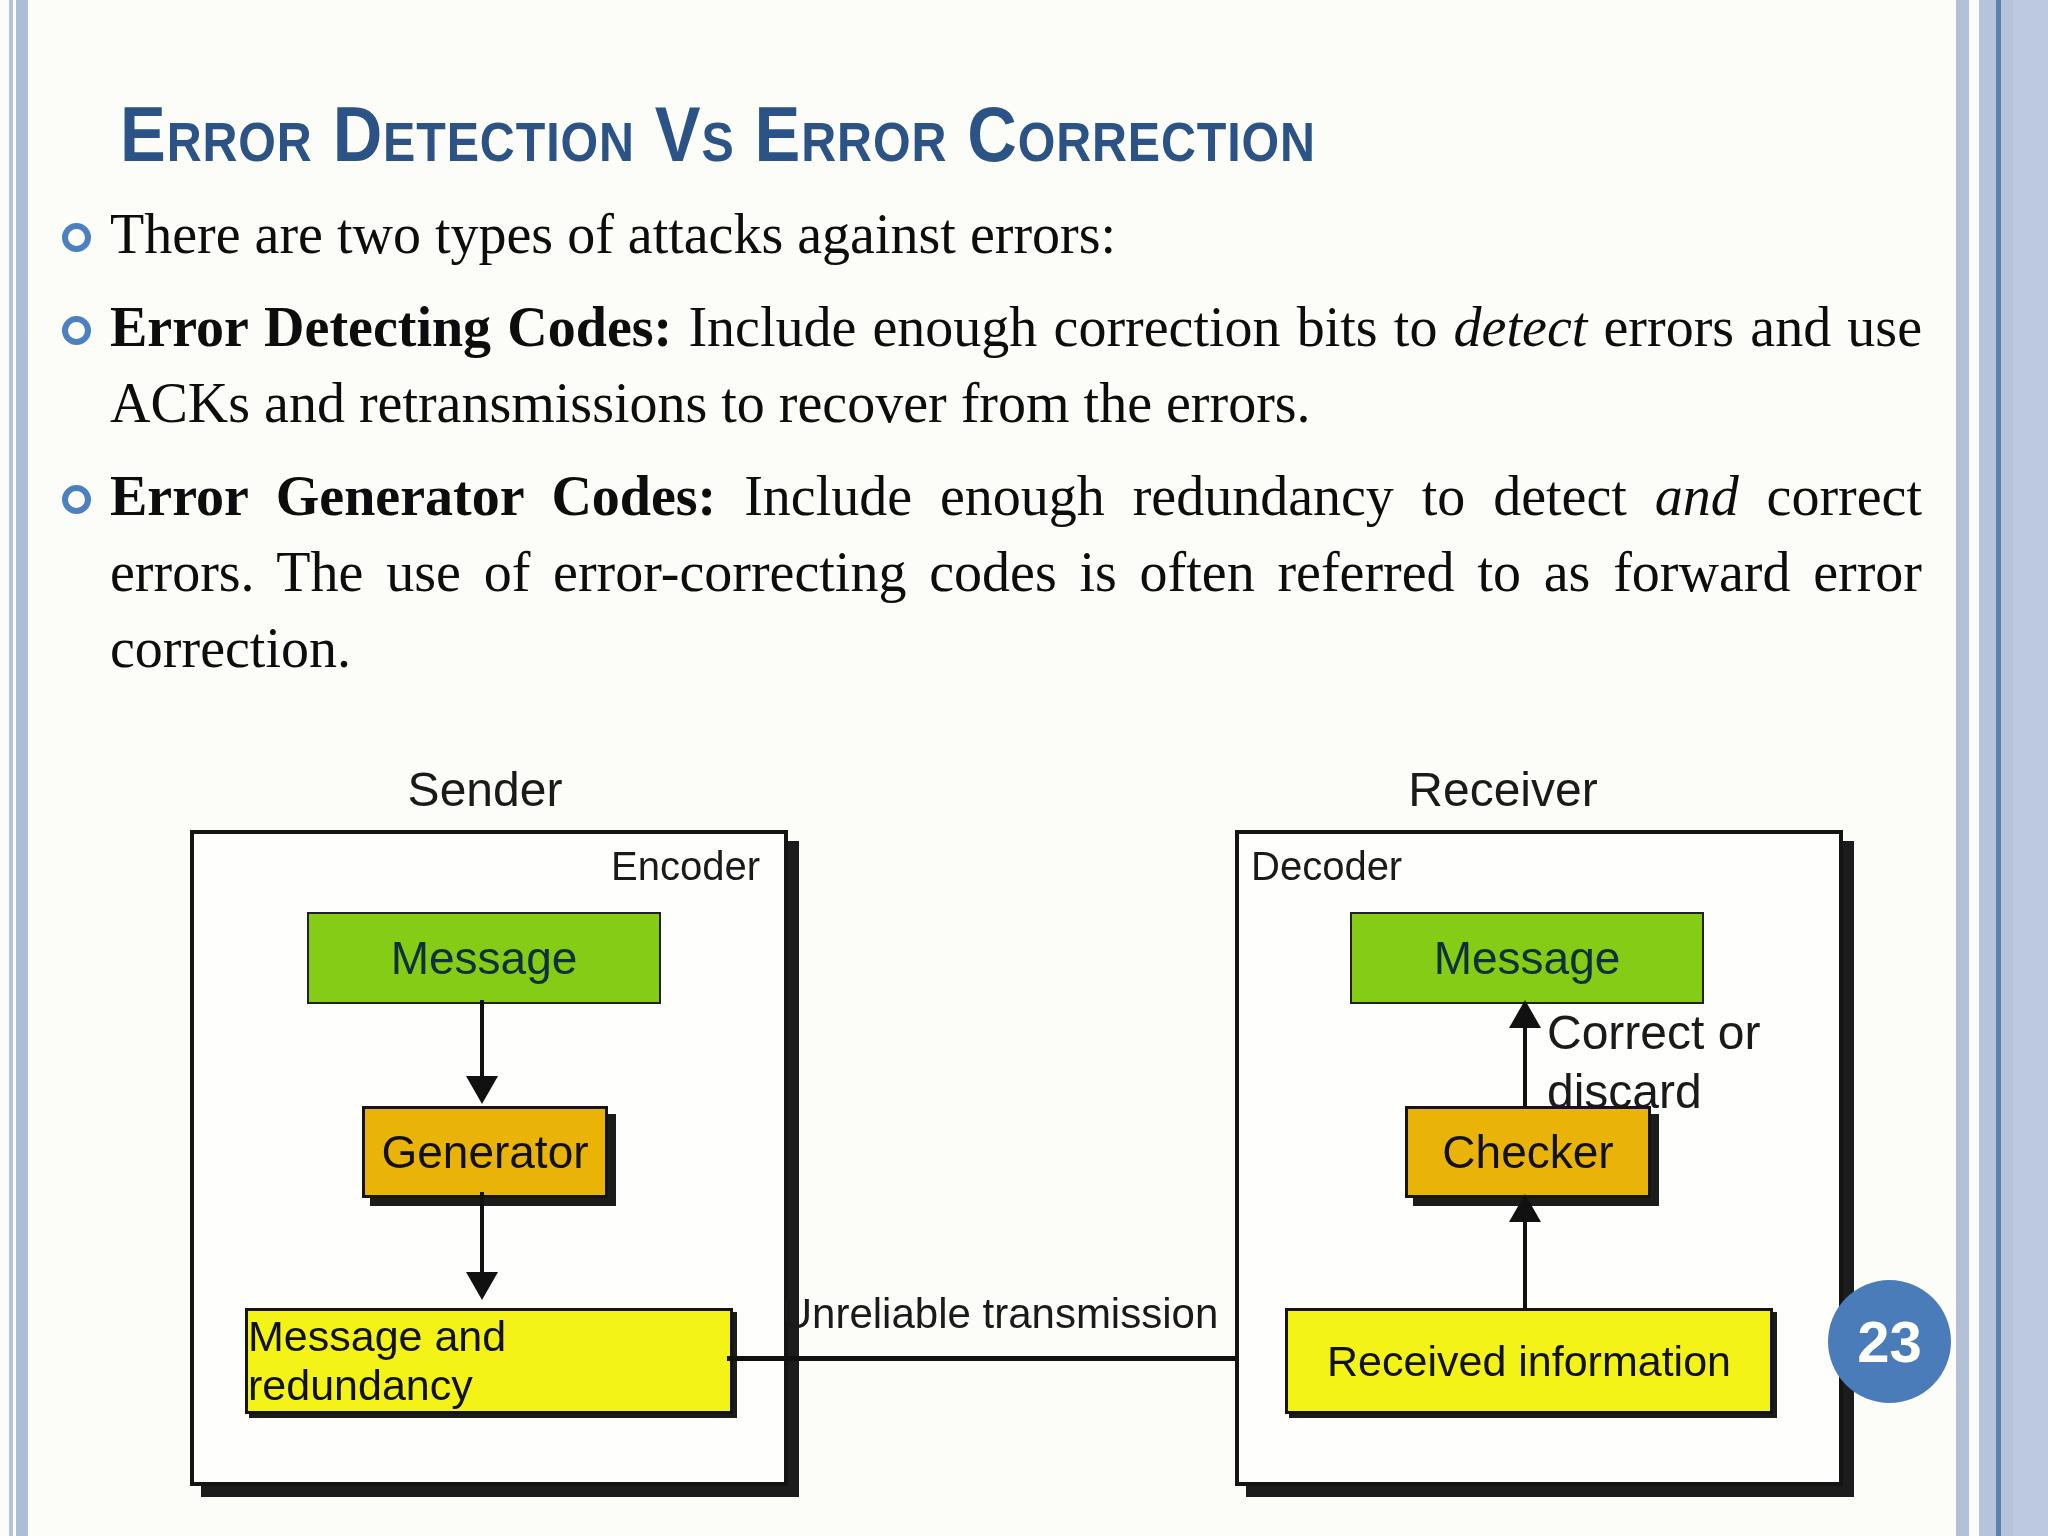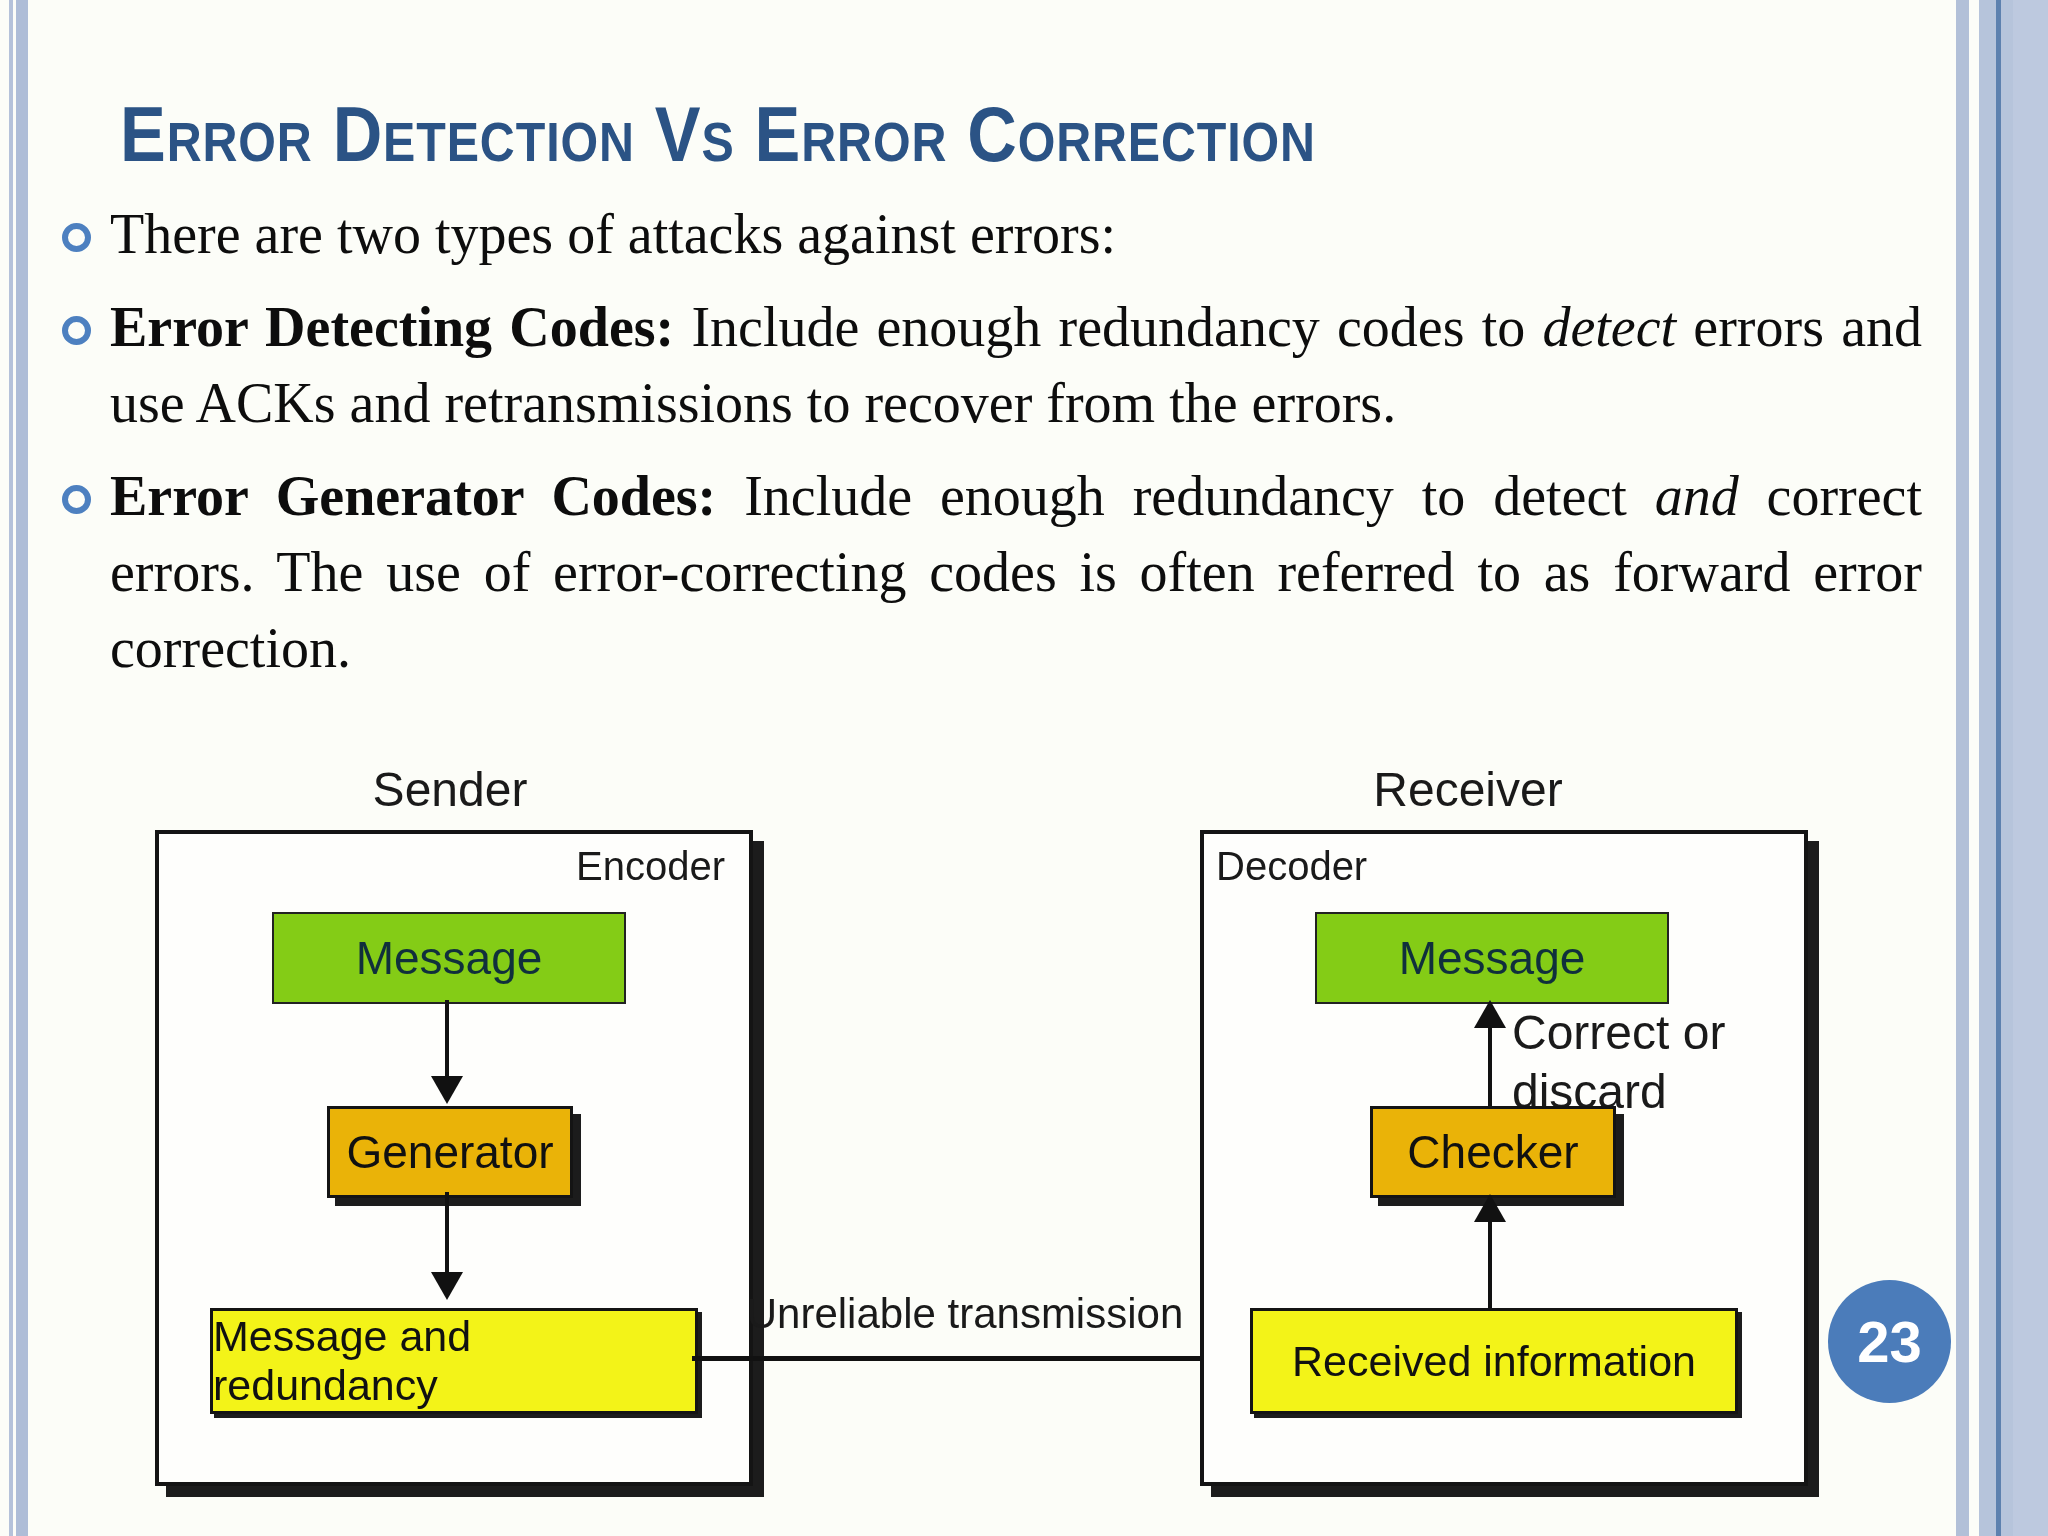--- a/index.html
+++ b/index.html
@@ -36,21 +36,21 @@
     color:#0d0d0d;text-align:justify;
   }
   ul.bullets li .ring{
     position:absolute;left:2px;top:27px;width:17px;height:17px;
     border:6px solid #4d80c0;border-radius:50%;background:transparent;
   }
   ul.bullets li .b{font-weight:bold;}
   ul.bullets li .i{font-style:italic;}
 
   
-  .diagram{position:absolute;inset:0;color:#111;}
+  .diagram{position:absolute;inset:0;color:#111;margin-left:35px;}
   .dlabel{position:absolute;font-size:48px;color:#1a1a1a;text-align:center;}
   .big-box{
     position:absolute;background:#fefefc;border:4px solid #141414;
     box-shadow:11px 11px 0 #1c1c1c;
   }
   .corner-label{position:absolute;font-size:40px;color:#1a1a1a;}
   .cyan-box{
     position:absolute;background:#84cc16;border:2px solid #222;
     display:flex;align-items:center;justify-content:center;
     font-size:46px;color:#10303c;
@@ -102,21 +102,21 @@
 <div class="vstripe stripe-l2"></div>
 <div class="vstripe stripe-r1"></div>
 <div class="vstripe band-r"></div>
 <div class="vstripe band-r-dark"></div>
 <div class="vstripe band-r-light"></div>
 
 <h1 class="title">Error Detection Vs Error Correction</h1>
 
 <ul class="bullets" id="bullet-list">
     <li><span class="ring"></span><span>There are two types of attacks against errors:</span></li>
-    <li><span class="ring"></span><span class="b">Error Detecting Codes: </span><span>Include enough redundancy codes to </span><span class="i">detect</span><span> errors and use ACKs and retransmissions to recover from the errors.</span></li>
+    <li><span class="ring"></span><span class="b">Error Detecting Codes: </span><span>Include enough correction bits to </span><span class="i">detect</span><span> errors and use ACKs and retransmissions to recover from the errors.</span></li>
     <li><span class="ring"></span><span class="b">Error Generator Codes: </span><span>Include enough redundancy to detect </span><span class="i">and</span><span> correct errors. The use of error-correcting codes is often referred to as forward error correction.</span></li>
   </ul>
 
 <div class="diagram">
 
   <div class="dlabel" style="left:155px;top:762px;width:590px;">Sender</div>
   <div class="big-box" style="left:155px;top:830px;width:590px;height:648px;"></div>
   <div class="corner-label" style="left:160px;top:844px;width:565px;text-align:right;">Encoder</div>
   <div class="cyan-box" style="left:272px;top:912px;width:350px;height:88px;">Message</div>
 

